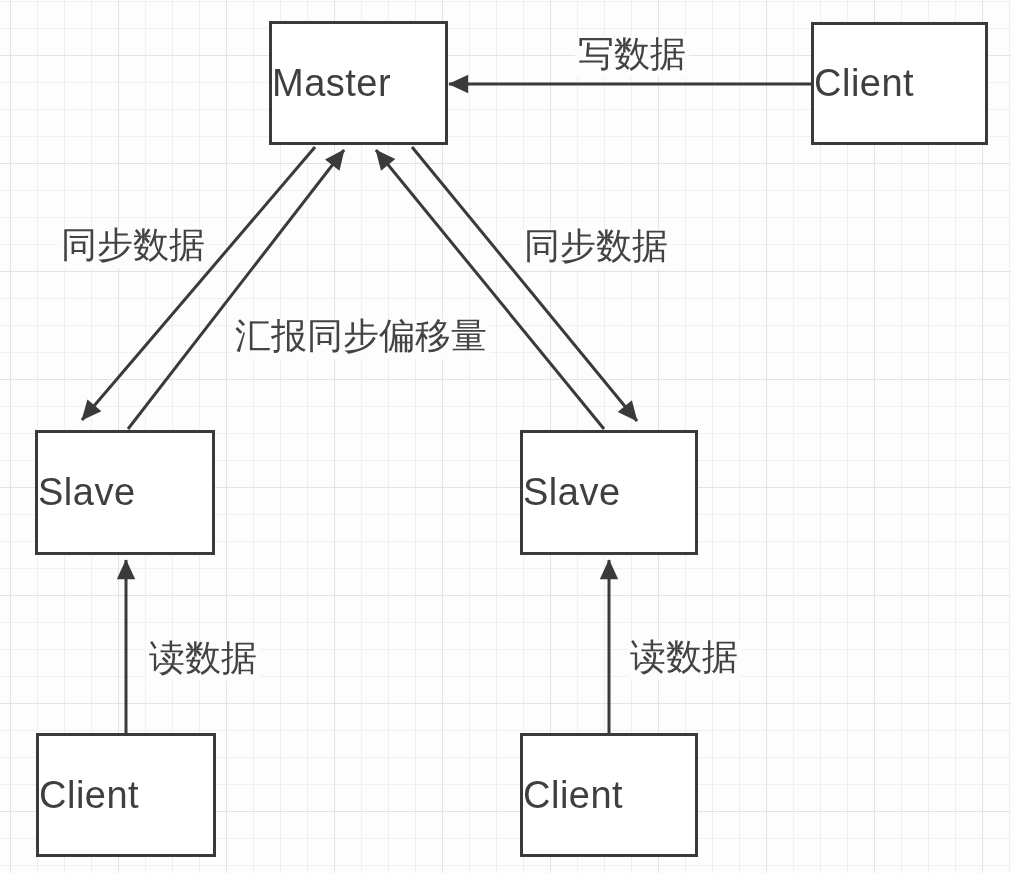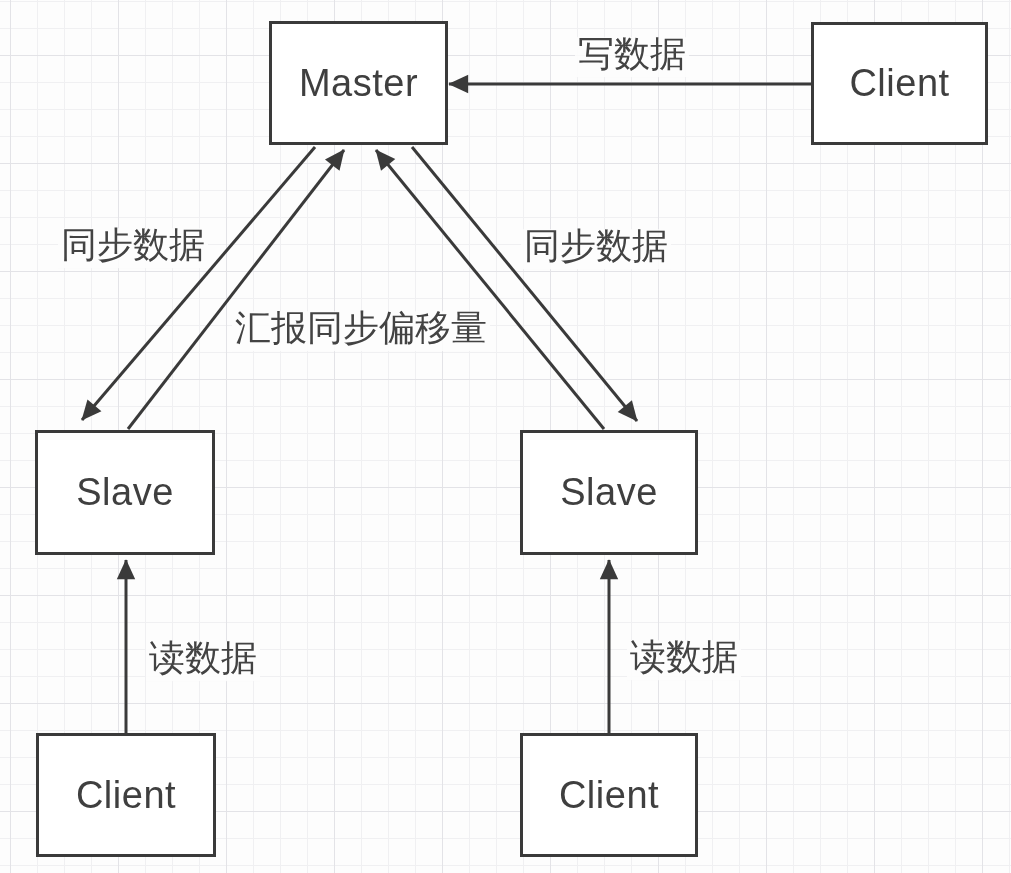--- a/index.html
+++ b/index.html
@@ -22,21 +22,21 @@
     background-size: 108px 108px, 108px 108px, 27px 27px, 27px 27px;
     background-position: 10px 0, 0 55px, 10px 0, 0 1px;
   }
   .node {
     position: absolute;
     box-sizing: border-box;
     background: #ffffff;
     border: 3px solid #3a3a3a;
     display: flex;
     align-items: center;
-    justify-content: center;
+    justify-content: flex-start;
     font-size: 38px;
     color: #3f3f3f;
     letter-spacing: 0.5px;
   }
   .edge-label {
     position: absolute;
     transform: translate(-50%, -50%);
     font-size: 36px;
     color: #434343;
     white-space: nowrap;
@@ -97,21 +97,21 @@
   </div>
 
   <div class="node" style="left:520px; top:733px; width:178px; height:124px;">
     <span>Client</span>
   </div>
 
   <div class="edge-label" style="left:632px; top:57px;">写数据</div>
 
   <div class="edge-label" style="left:133px; top:248px;">同步数据</div>
 
-  <div class="edge-label" style="left:361px; top:331px;">汇报同步偏移量</div>
+  <div class="edge-label" style="left:361px; top:339px;">汇报同步偏移量</div>
 
   <div class="edge-label" style="left:596px; top:249px;">同步数据</div>
 
   <div class="edge-label" style="left:203px; top:661px;">读数据</div>
 
   <div class="edge-label" style="left:684px; top:660px;">读数据</div>
 
 </div>
 
 </body></html>

